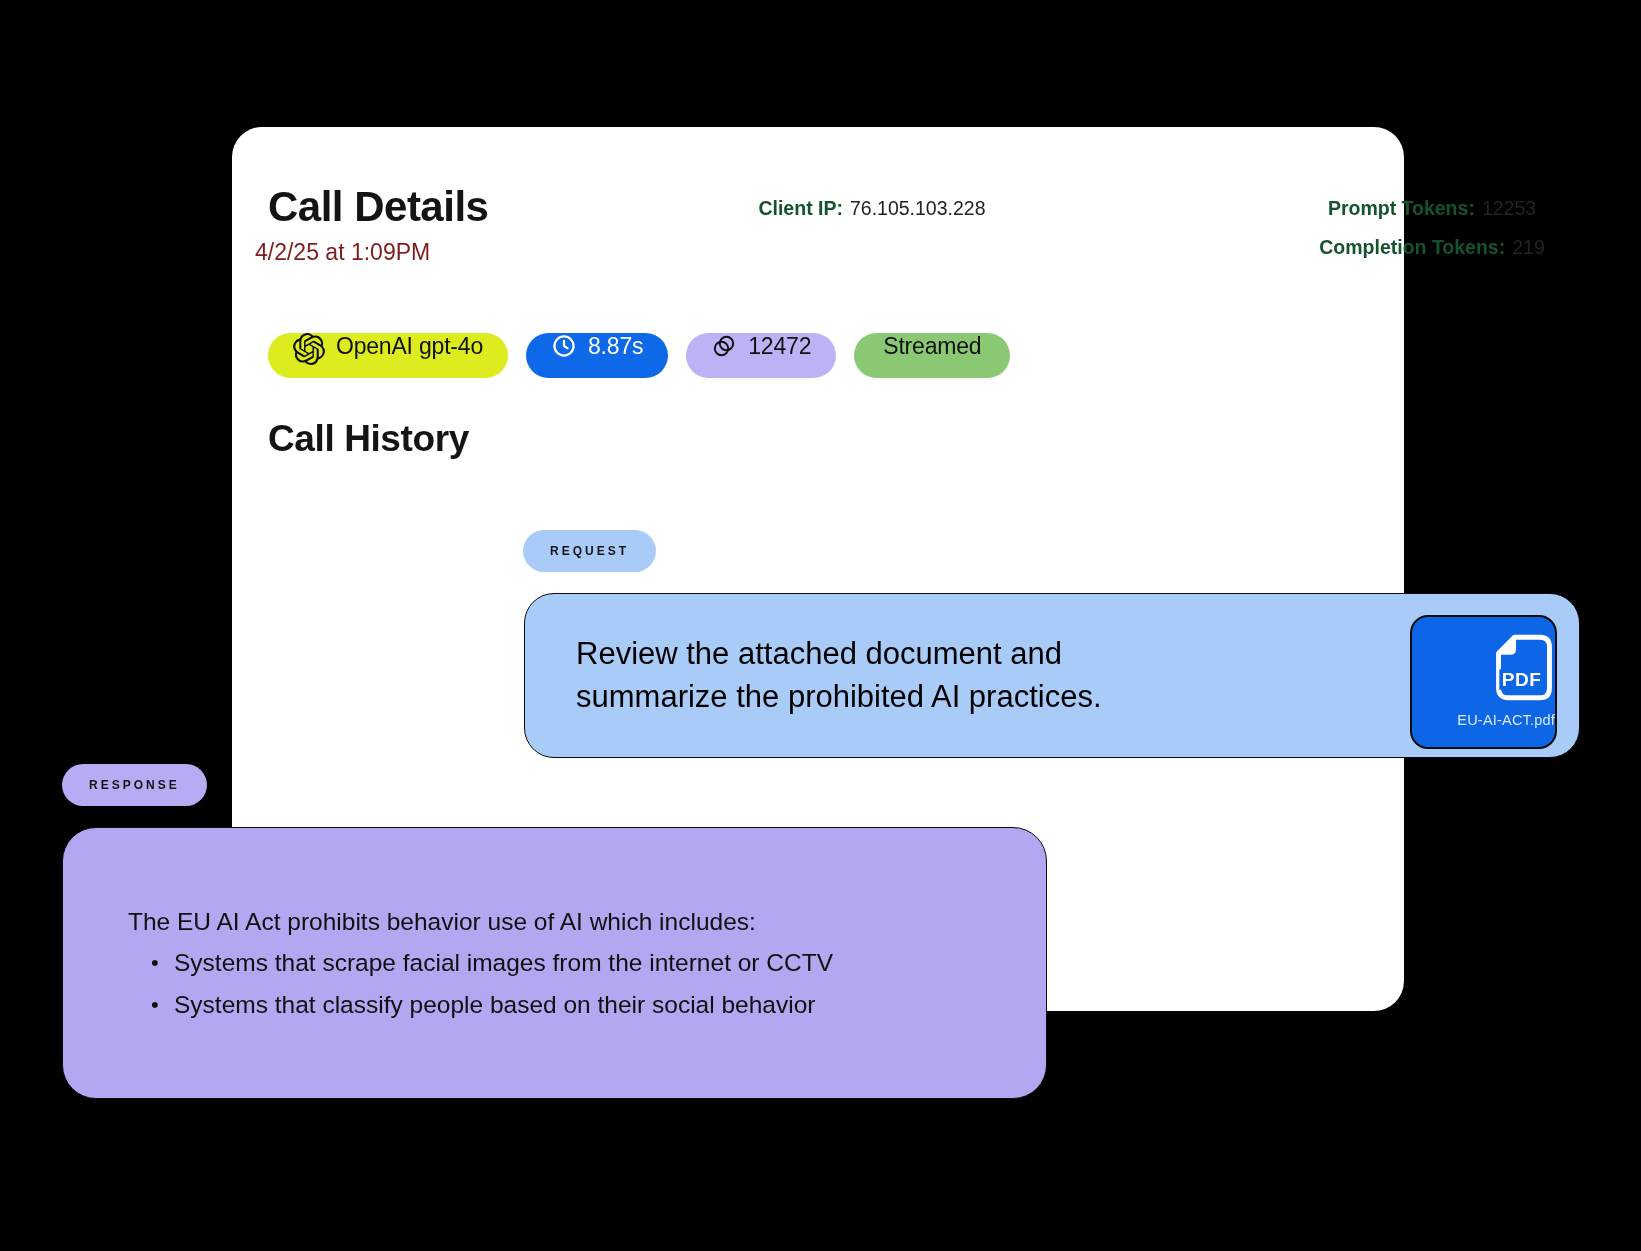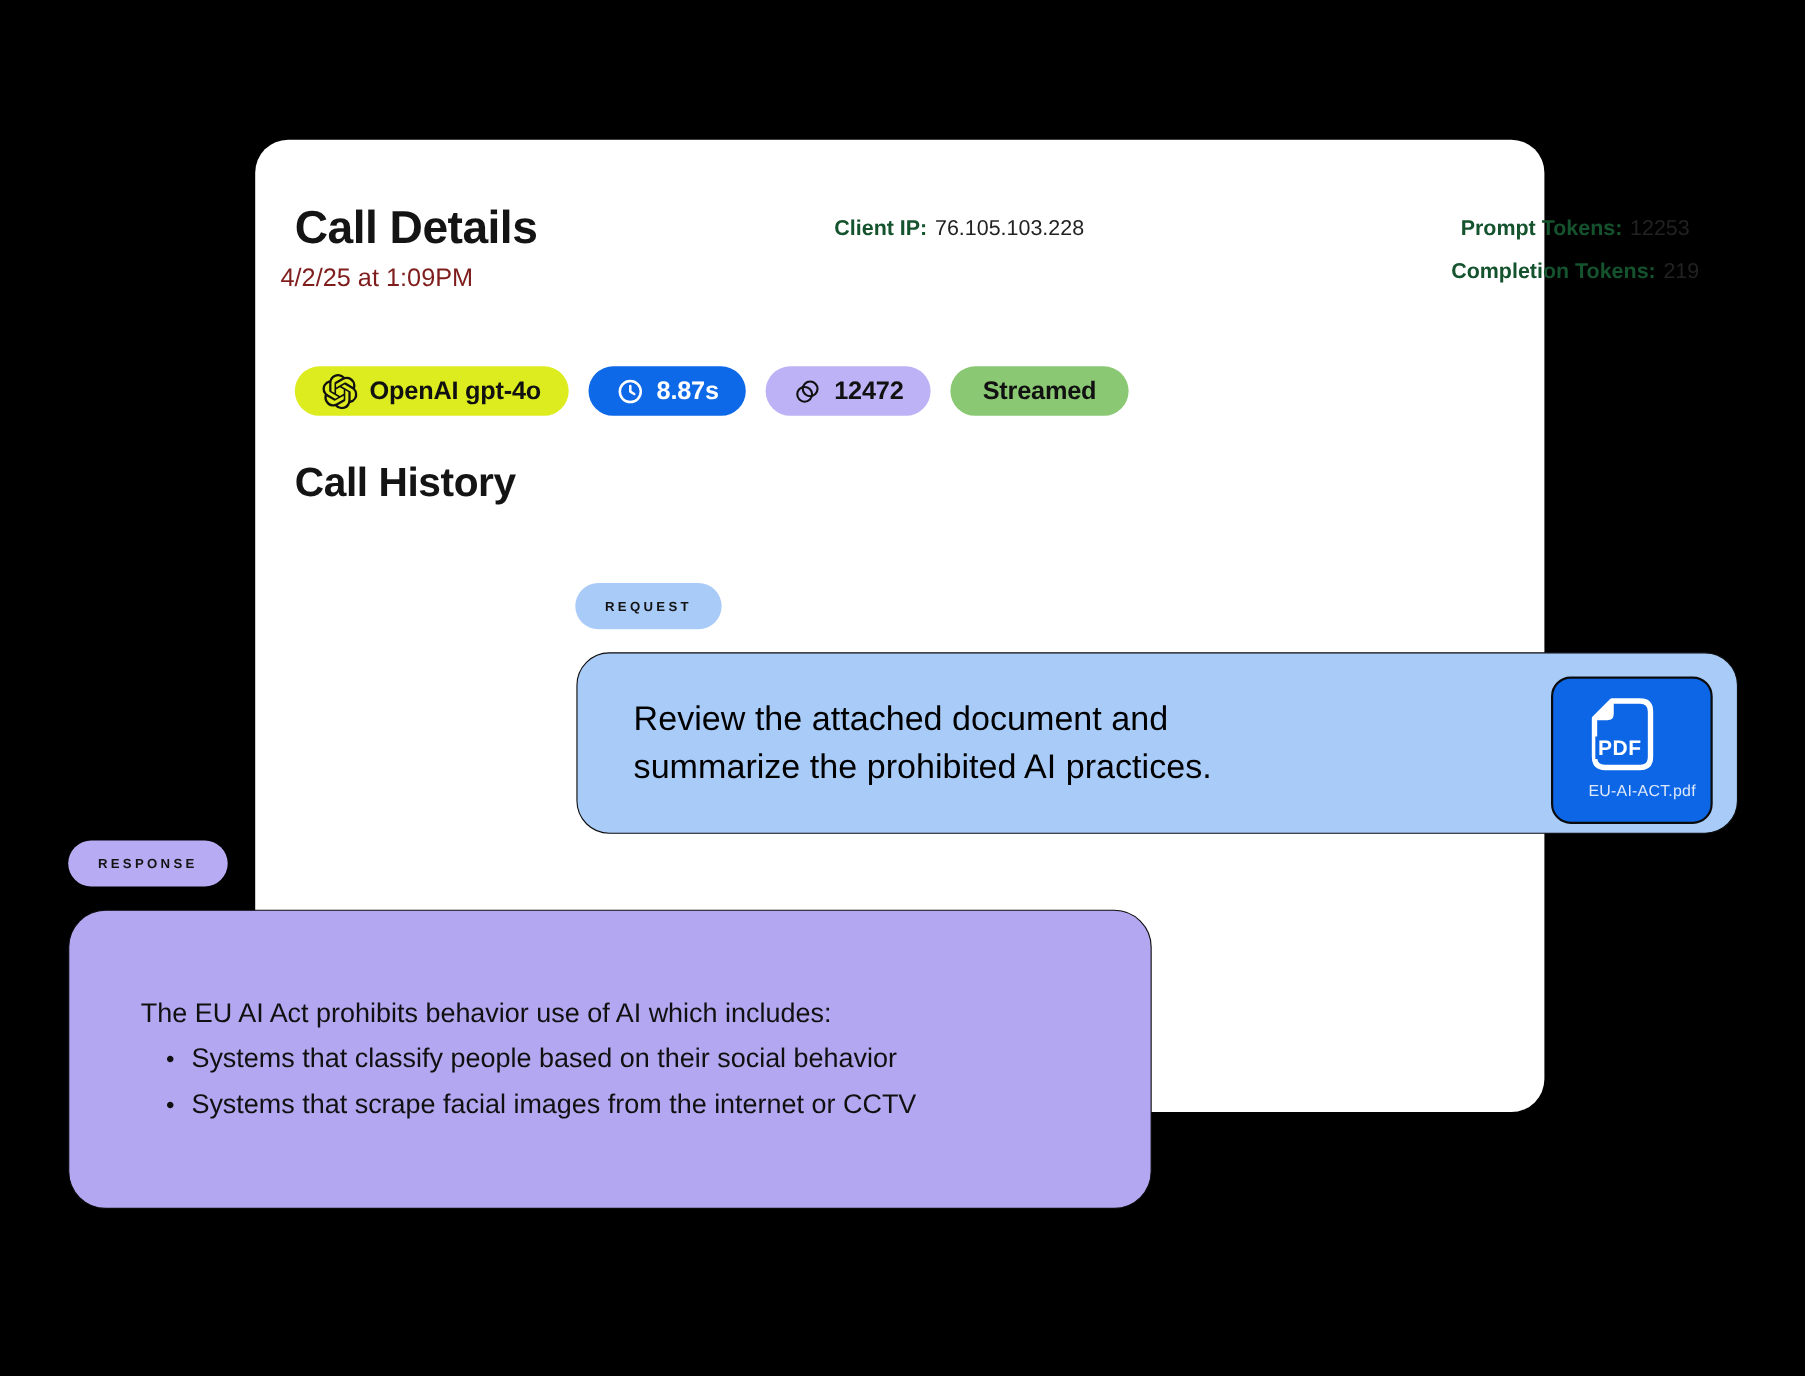--- a/index.html
+++ b/index.html
@@ -11,40 +11,40 @@
   .card{position:absolute;left:232px;top:127px;width:1172px;height:884px;background:#ffffff;border-radius:30px;}
   .card h1{position:absolute;left:36px;top:56px;margin:0;font-size:42px;font-weight:700;letter-spacing:-0.5px;color:#141414;}
   .timestamp{position:absolute;left:23px;top:112px;font-size:23px;font-weight:400;color:#7f1d1d;}
   .meta{position:absolute;top:62px;text-align:center;font-size:19.5px;line-height:39px;color:#1b1b1b;white-space:nowrap;}
   .meta-1{left:440px;width:400px;}
   .meta-2{left:1030px;width:340px;}
   .meta b{font-weight:700;margin-right:7px;color:#14532d;text-align:right;}
   .meta span{font-weight:400;color:#222;}
   
   .badges{position:absolute;left:36px;top:206px;display:flex;gap:18px;align-items:center;}
-  .badge{height:45px;border-radius:23px;display:inline-flex;align-items:center;gap:11px;
-         padding:0 25px;font-size:23px;font-weight:700;letter-spacing:-0.2px;white-space:nowrap;}
+  .badge{height:45px;border-radius:23px;display:inline-flex;align-items:flex-start;gap:11px;
+         padding:0 25px;font-size:23px;font-weight:400;letter-spacing:-0.2px;white-space:nowrap;}
   .badge-model{background:#DCEC1E;color:#111;}
   .badge-latency{background:#0E69E8;color:#fff;}
   .badge-tokens{background:#BEB2F6;color:#111;}
   .badge-streamed{background:#8BC873;color:#111;padding:0 29px;}
   .badge svg{display:block;}
   .section-title{position:absolute;left:36px;top:291px;margin:0;font-size:37px;font-weight:700;letter-spacing:-0.4px;color:#141414;}
   
   .tag{position:absolute;height:42px;border-radius:21px;display:flex;align-items:center;justify-content:center;
        padding:0 27px;font-size:12px;font-weight:700;letter-spacing:3px;color:#141414;}
   .tag-request{left:523px;top:530px;background:#A9CBF8;}
   .tag-response{left:62px;top:764px;background:#B7ACF4;}
   
   .bubble{position:absolute;border:1.5px solid #0b0b0b;box-sizing:border-box;}
   .bubble-request{left:524px;top:593px;width:1056px;height:165px;border-radius:30px;background:#A9CBF8;
                   display:flex;align-items:center;}
   .req-text{margin:0 0 0 51px;width:640px;font-size:31px;font-weight:400;line-height:1.38;color:#000000;}
   .pdf-card{position:absolute;top:21px;right:22px;width:147px;height:134px;border-radius:18px;background:#0C66E6;
-            border:2px solid #0b0b0b;box-sizing:border-box;display:flex;flex-direction:column;align-items:flex-start;
+            border:2px solid #0b0b0b;box-sizing:border-box;display:flex;flex-direction:column;align-items:flex-end;
             justify-content:flex-start;cursor:pointer;padding-left:32px;}
   .pdf-card svg{margin-top:16px;}
   .pdf-name{margin-top:9px;font-size:14.5px;font-weight:400;letter-spacing:0.2px;color:#DDE8FB;}
   .bubble-response{left:62px;top:827px;width:985px;height:272px;border-radius:34px;background:#B2A7F0;
                    display:flex;flex-direction:column;justify-content:center;}
   .resp-inner{padding-left:65px;color:#101010;}
   .resp-intro{margin:0 0 13px 0;font-size:24.5px;font-weight:500;}
   .resp-list{list-style:none;margin:0;padding:0 0 0 23px;}
   .resp-list li{position:relative;padding-left:23px;margin-bottom:14px;font-size:24.5px;font-weight:500;}
   .resp-list li:last-child{margin-bottom:0;}
@@ -113,19 +113,19 @@
       <div class="pdf-name">EU-AI-ACT.pdf</div>
     </div>
   </div>
 
   <div class="tag tag-response">RESPONSE</div>
 
   <div class="bubble bubble-response">
     <div class="resp-inner">
       <p class="resp-intro">The EU AI Act prohibits behavior use of AI which includes:</p>
       <ul class="resp-list">
+        <li>Systems that scrape facial images from the internet or CCTV</li>
         <li>Systems that classify people based on their social behavior</li>
-        <li>Systems that scrape facial images from the internet or CCTV</li>
       </ul>
     </div>
   </div>
 
 </div>
 
 </body></html>

